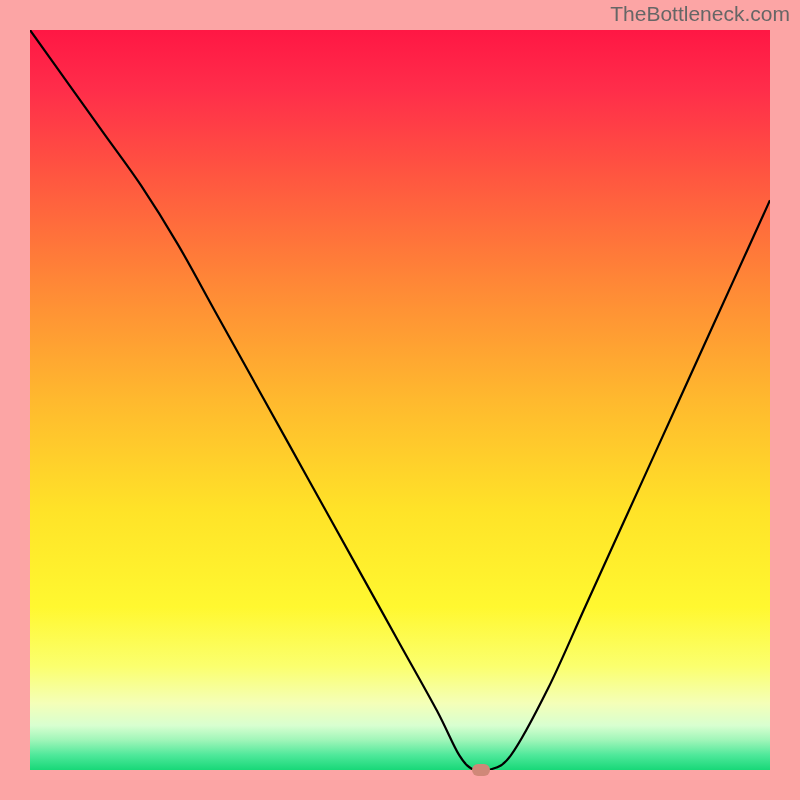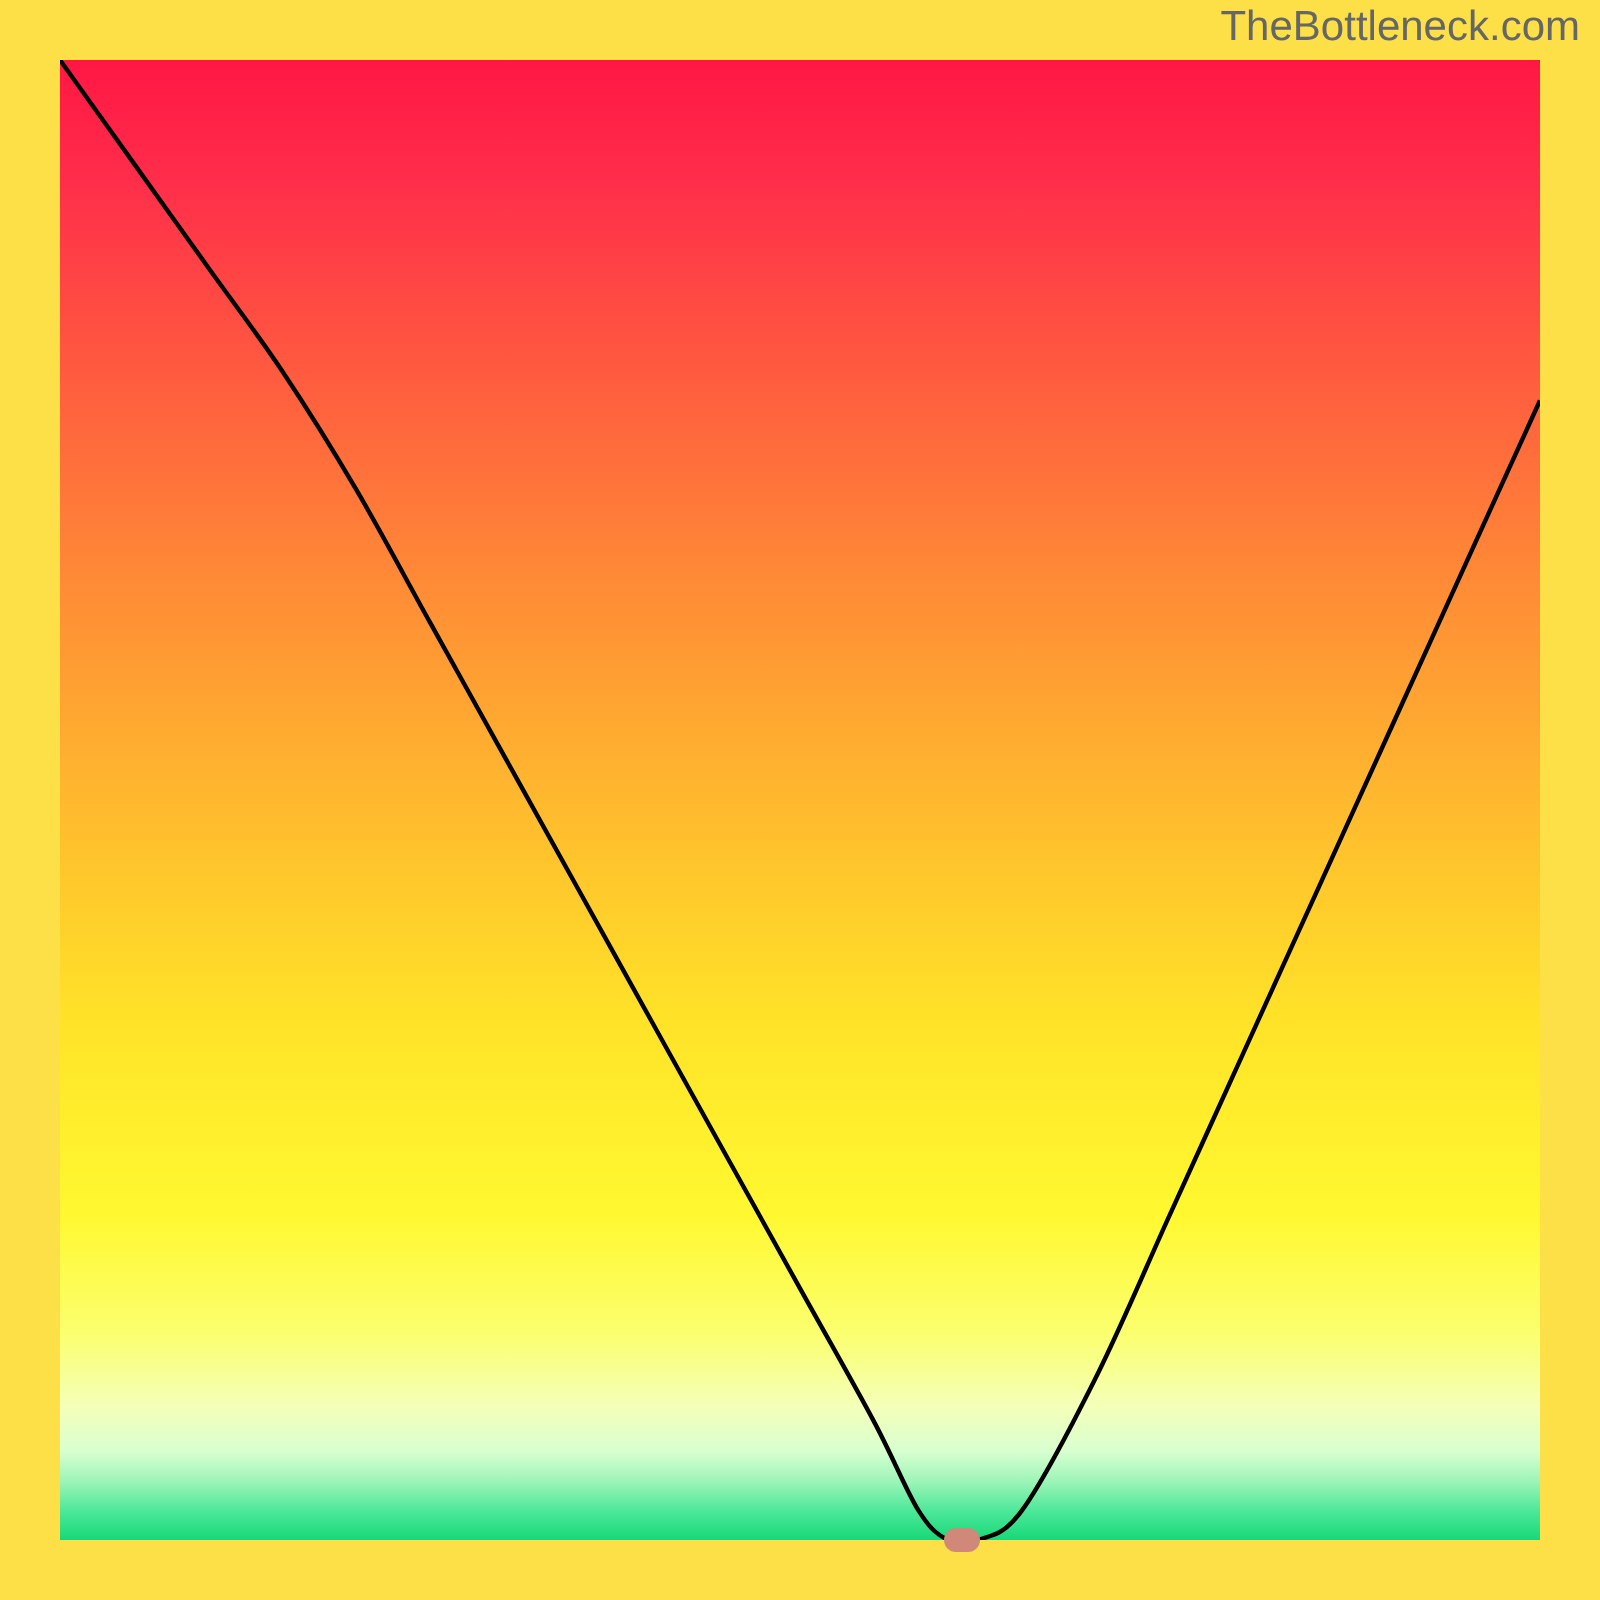--- a/index.html
+++ b/index.html
@@ -5,21 +5,21 @@
   body {
     margin: 0;
     padding: 0;
     background: #ffffff;
     font-family: Arial, Helvetica, sans-serif;
   }
   .container {
     width: 800px;
     height: 800px;
     position: relative;
-    background: #fde047;
+    background: #fca5a5;
   }
   .watermark {
     position: absolute;
     top: 2px;
     right: 10px;
     color: #666666;
     font-size: 21px;
     font-weight: normal;
     z-index: 10;
   }

